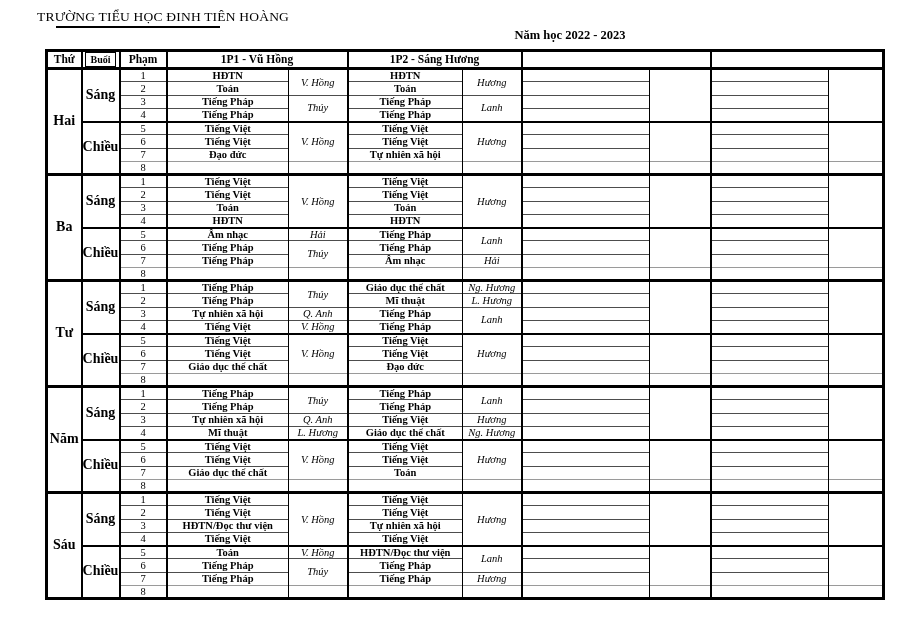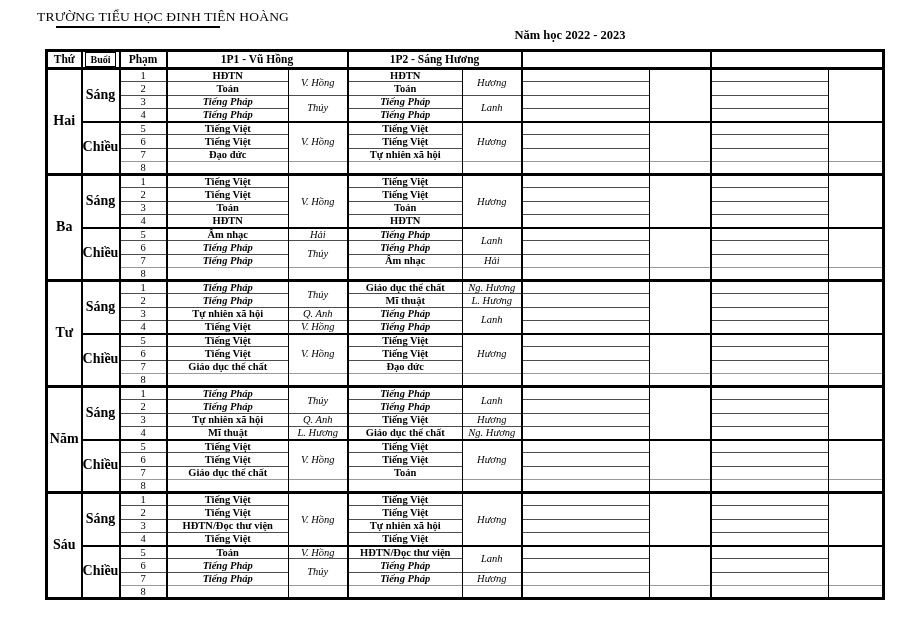--- a/index.html
+++ b/index.html
@@ -13,21 +13,21 @@
   .tt th,.tt td{padding:0;text-align:center;vertical-align:middle;overflow:hidden;white-space:nowrap;line-height:1.05;}
   .tt thead tr{height:18px;}
   .tt tbody tr{height:13.25px;}
   .tt thead th{border-bottom:3px solid #000;border-left:2px solid #000;font-size:11.5px;font-weight:bold;}
   .tt td{border-left:2px solid #000;border-top:1px solid #4d4d4d;font-size:10.5px;}
   .tt td.tea{border-left:1px solid #000;font-style:italic;}
   .tt tr.day-top td{border-top:3px solid #000;}
   .tt tr.sess-top td{border-top:2px solid #000;}
   .tt tr.row8-top td{border-top:1px solid #9a9a9a;}
   .tt td.subj{font-weight:bold;}
-  .tt td.subj.fr{font-style:italic;}
+  .tt td.subj.fr{}
   .tt td.dayname,.tt td.session{font-weight:bold;font-size:14px;}
   .buoi-box{display:inline-block;border:1px solid #000;padding:0 4px;line-height:1.3;font-size:10px;}
 </style>
 </head>
 <body>
 
 <div class="page">
   <div class="school">TRƯỜNG TIỂU HỌC ĐINH TIÊN HOÀNG</div>
   <div class="school-underline"></div>
   <div class="subtitle">Năm học 2022 - 2023</div>

